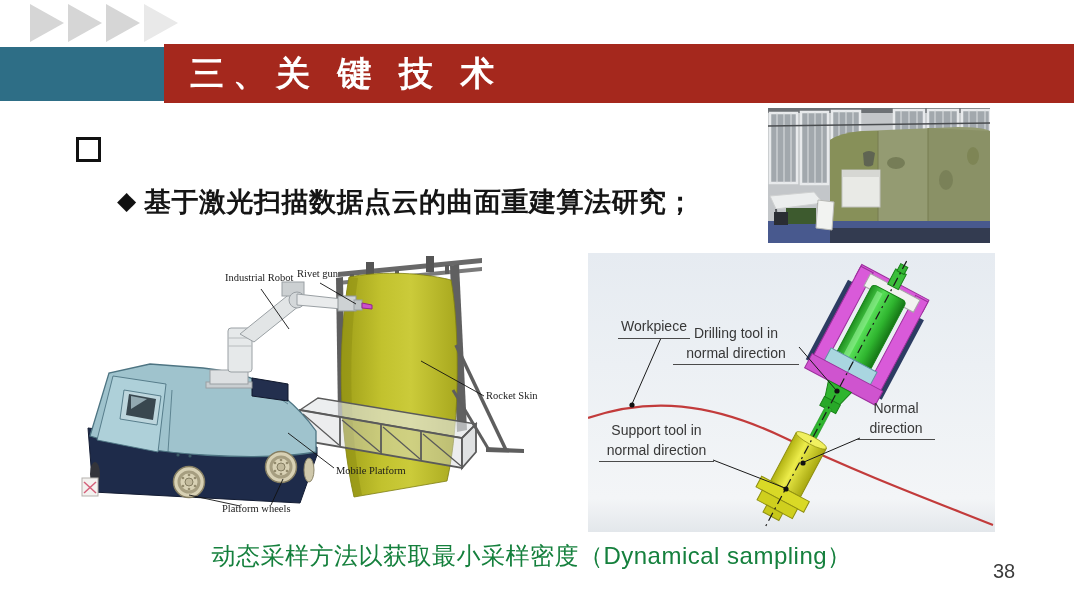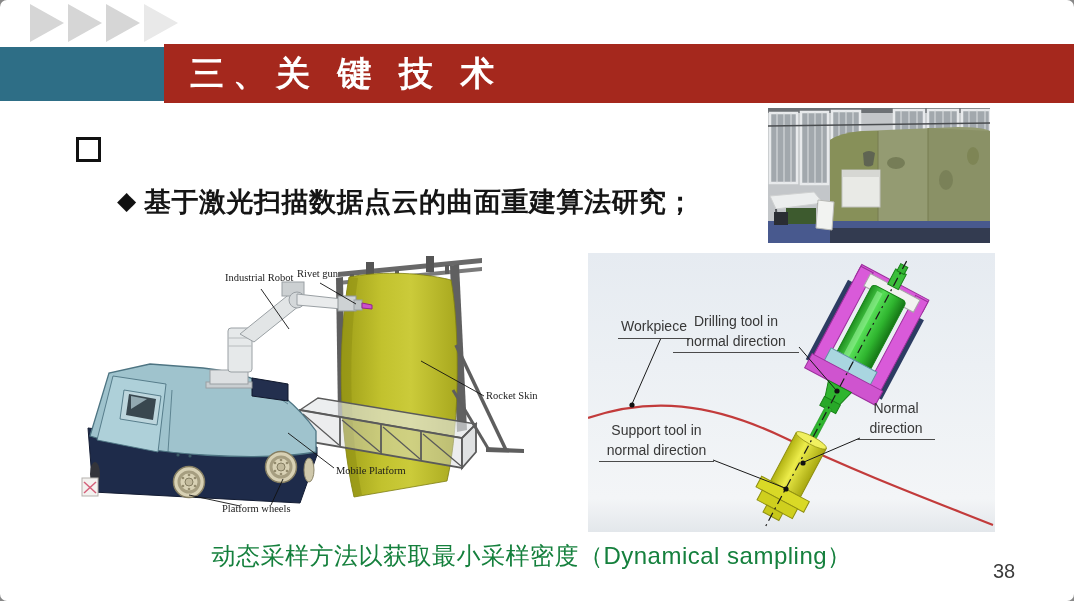--- a/index.html
+++ b/index.html
@@ -1,17 +1,17 @@
 <!DOCTYPE html>
 <html><head>
 <meta charset="utf-8">
 <style>
   html,body{margin:0;padding:0;background:#888;}
   #slide{position:relative;width:1074px;height:601px;background:#ffffff;overflow:hidden;
-         font-family:"Liberation Sans",sans-serif;border-radius:7px;}
+         font-family:"Liberation Sans",sans-serif;}
   .abs{position:absolute;}
   
   .chev{position:absolute;top:4px;width:0;height:0;border-top:19px solid transparent;
         border-bottom:19px solid transparent;border-left:34px solid #d6d6d6;}
   
   #title-bar{position:absolute;left:164px;right:0;top:44px;height:59px;background:#a5281d;}
   #accent-block{position:absolute;left:0;top:47px;width:164px;height:54px;background:#2e6e86;}
   #page-title{position:absolute;left:26px;top:0;height:59px;line-height:59px;color:#ffffff;
         font-size:34px;font-weight:bold;letter-spacing:9px;white-space:nowrap;}
   
@@ -283,19 +283,19 @@
     </g>
     <g fill="#111">
       <circle cx="632" cy="405" r="2.6"></circle>
       <circle cx="837" cy="391" r="2.6"></circle>
       <circle cx="803" cy="463" r="2.6"></circle>
       <circle cx="786" cy="489" r="2.6"></circle>
     </g>
   </svg>
 
   <div class="dlabel" style="left:590px;top:317px;width:72px;margin-left:28px;">Workpiece</div>
-  <div class="dlabel" style="left:673px;top:312px;width:126px;">Drilling tool in normal direction</div>
+  <div class="dlabel" style="left:673px;top:324px;width:126px;">Drilling tool in normal direction</div>
   <div class="dlabel" style="left:857px;top:399px;width:78px;">Normal direction</div>
   <div class="dlabel" style="left:599px;top:421px;width:115px;">Support tool in normal direction</div>
 
   <div id="caption">动态采样方法以获取最小采样密度（Dynamical sampling）</div>
   <div id="pagenum">38</div>
 </div>
 
 </body></html>

